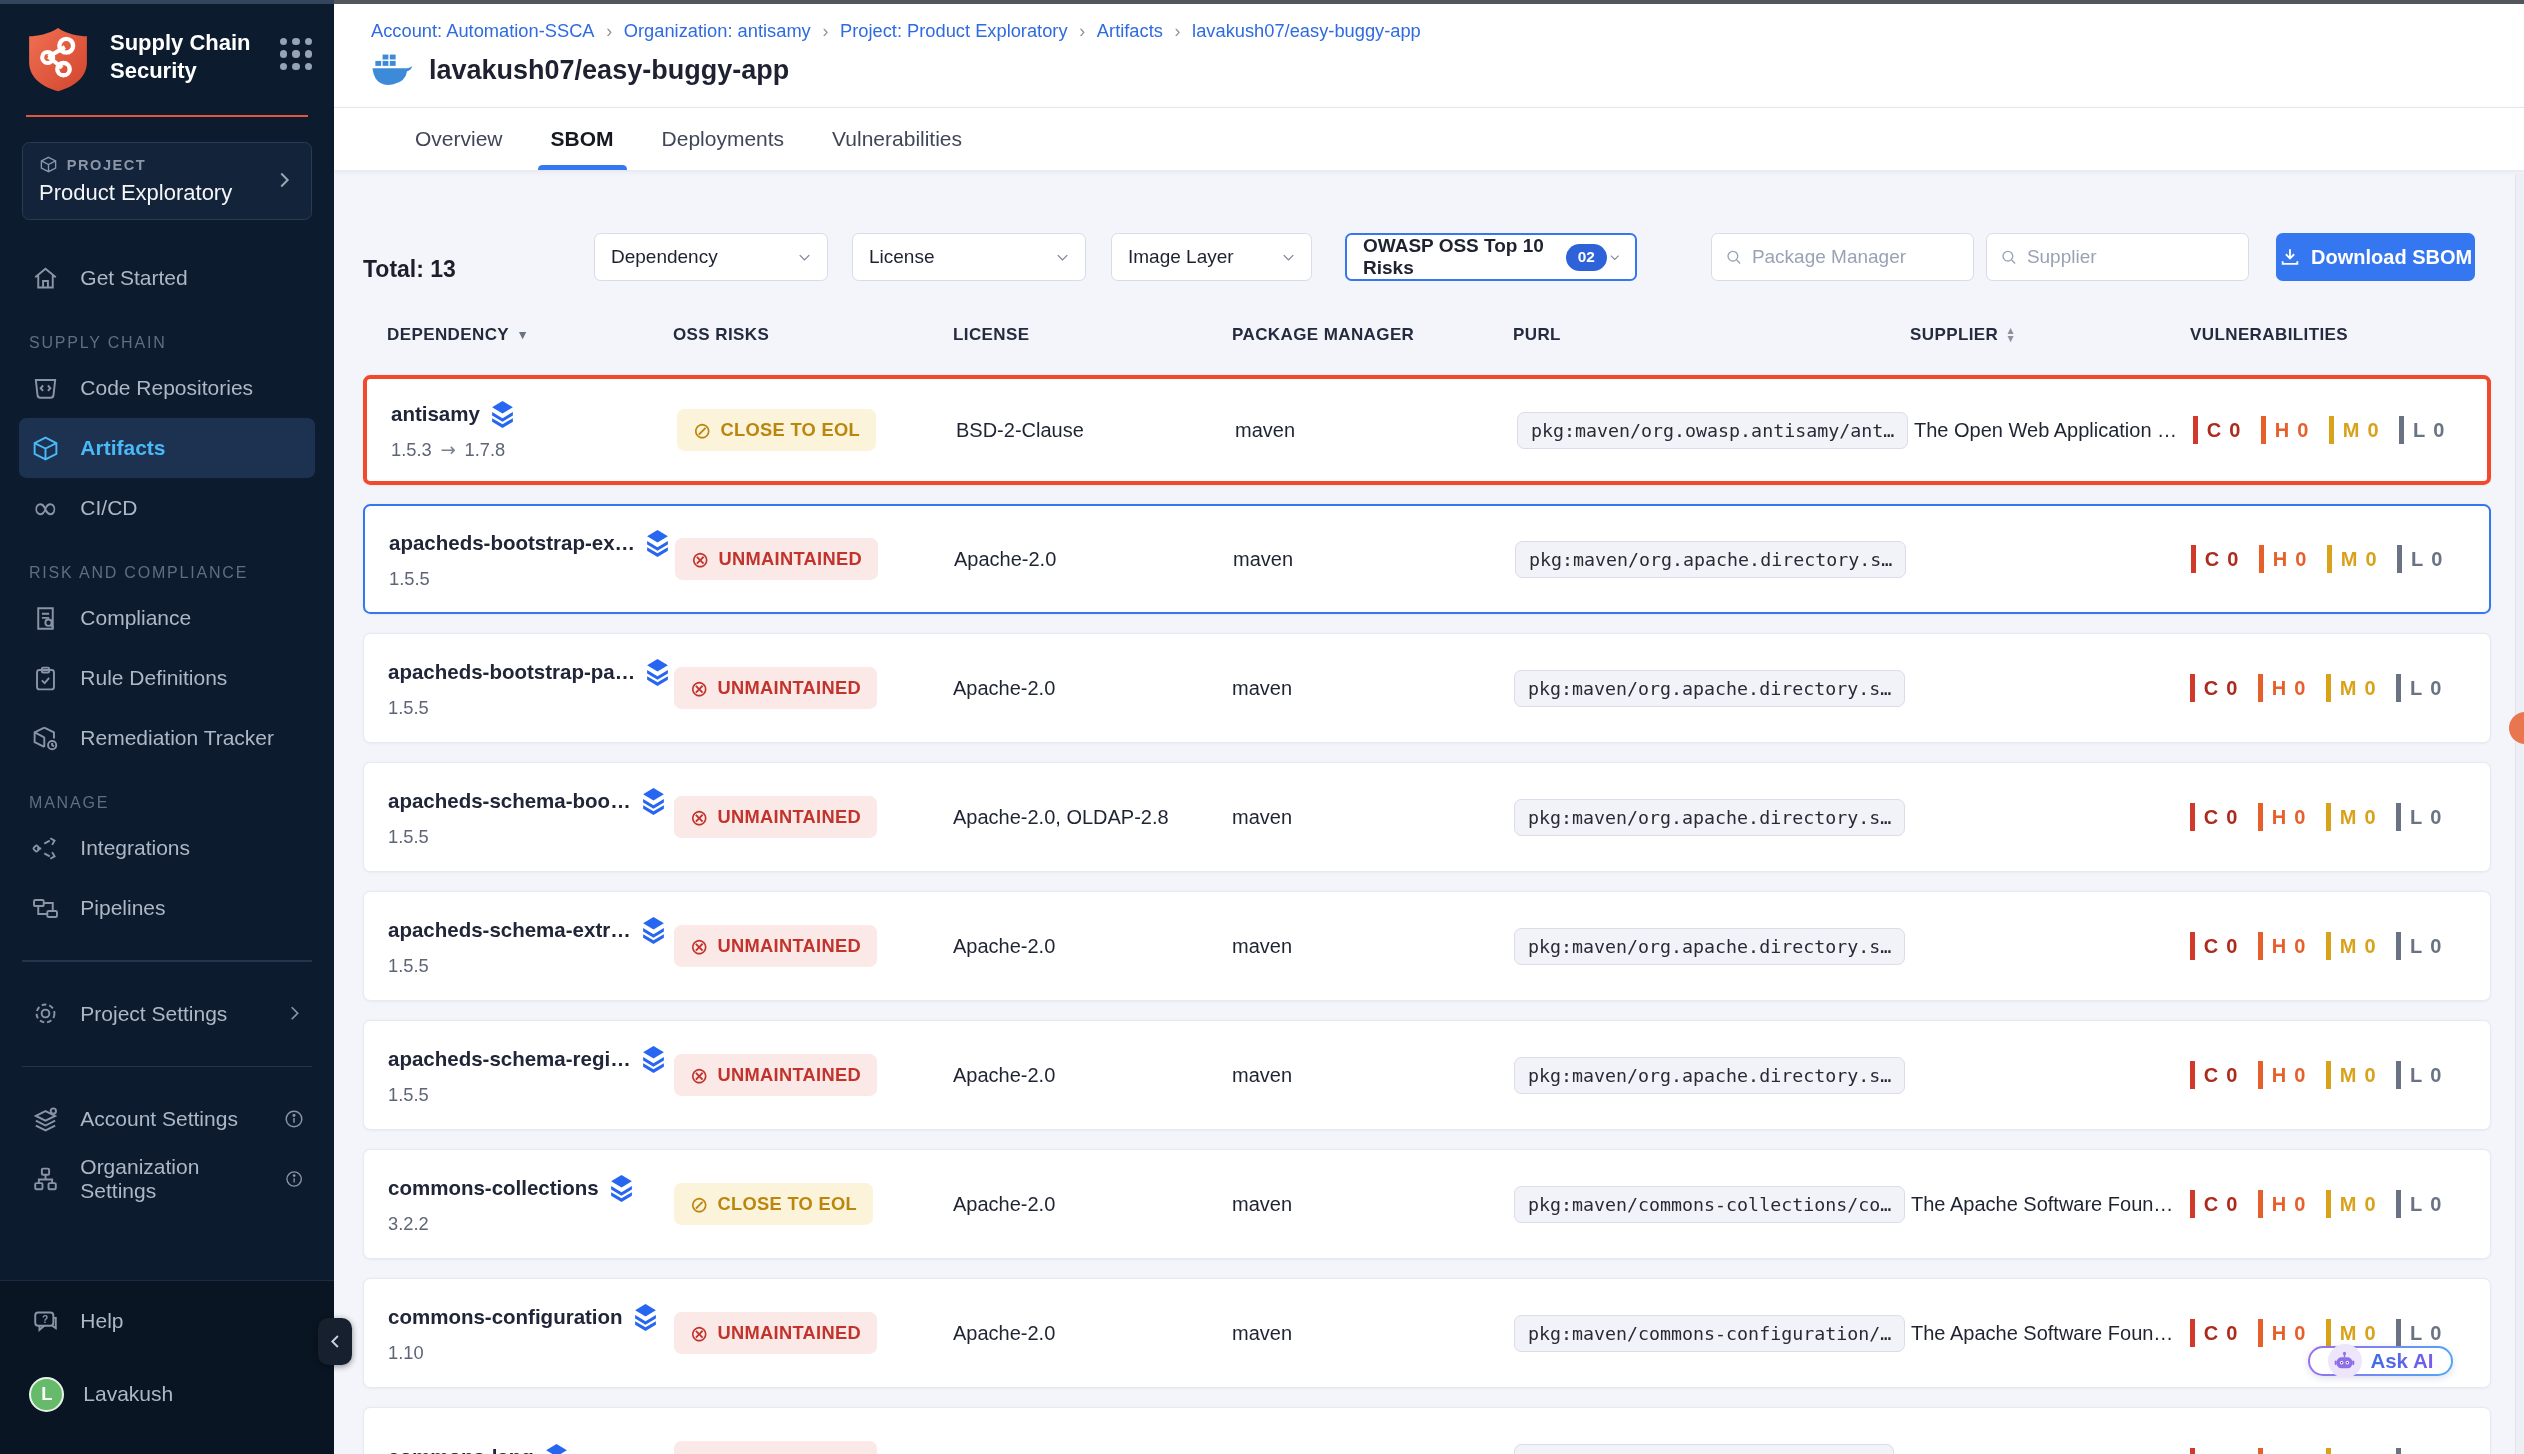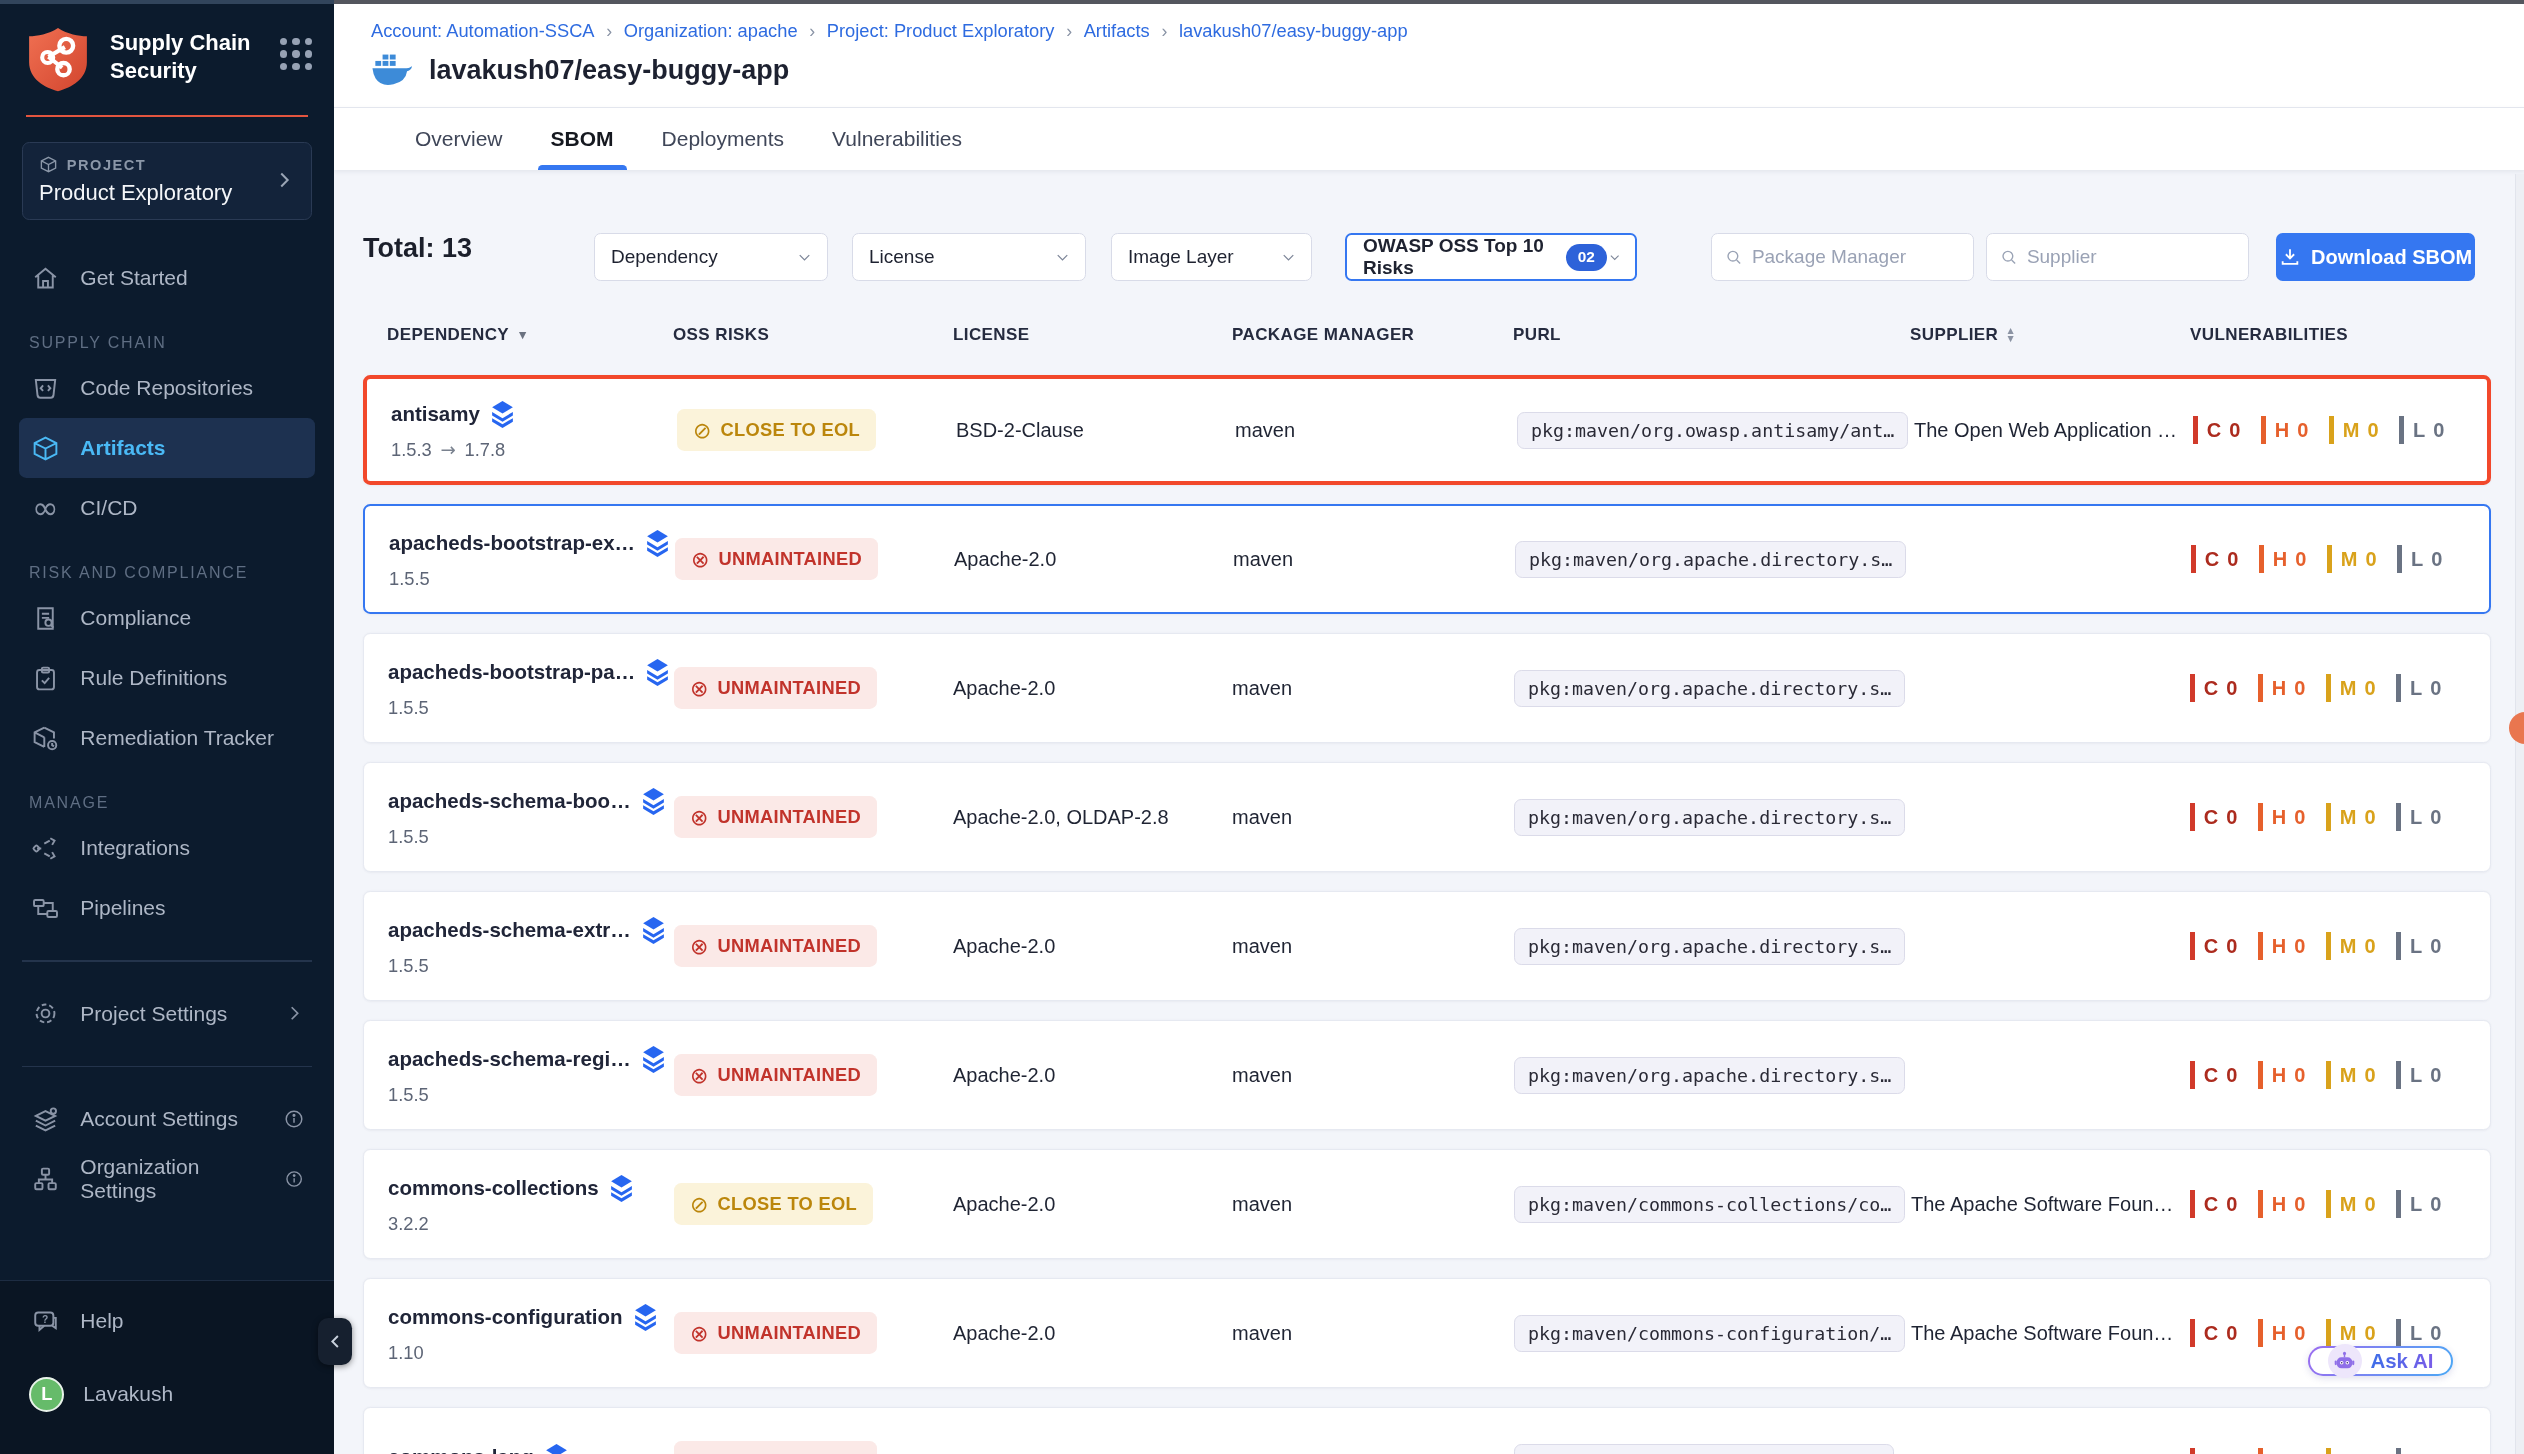--- a/index.html
+++ b/index.html
@@ -44,21 +44,21 @@
   .title-row { display:flex; align-items:center; gap:16px; margin-top:10.3px; }
   .page-title { font-size:27px; font-weight:bold; color:#1D2130; }
   .tabs-bar { background:#FFFFFF; height:63px; border-top:1.5px solid #E3E6EE; display:flex; align-items:center; gap:48px; padding-left:81px; box-shadow:0 2.2px 4.4px rgba(30,40,70,.07); position:relative; z-index:2; }
   .tab { font-size:21px; color:#3F4658; height:100%; display:flex; align-items:center; position:relative; cursor:pointer; }
   .tab.active { color:#15181F; font-weight:bold; }
   .tab.active::after { content:""; position:absolute; left:-13px; right:-13px; bottom:0; height:5.9px; border-radius:4.4px 4.4px 0 0; background:#3577F1; }
 
   .content { position:absolute; top:170px; left:0; right:0; bottom:0; background:#F3F5FA; }
 
   
-  .total { position:absolute; left:29px; top:59px; font-size:27px; font-weight:bold; color:#1B1F2B; }
+  .total { position:absolute; left:29px; top:82px; font-size:23px; font-weight:bold; color:#1B1F2B; }
   .ctrl { position:absolute; top:59px; height:48px; background:#fff; border:1.5px solid #D8DBE8; border-radius:6.6px; display:flex; align-items:center; font-size:19px; color:#1E2230; cursor:pointer; }
   .ctrl .caret { margin-left:auto; margin-right:13px; color:#7C8598; }
   .ctrl .lbl { margin-left:16px; }
   .ctrl.owasp { border:2.2px solid #3577F1; }
   .owasp-badge { background:#2D62D9; color:#fff; font-size:15.4px; font-weight:bold; border-radius:14.6px; padding:4.4px 11.7px; margin-left:10.3px; }
   .search-box { position:absolute; top:59px; height:48px; background:#fff; border:1.5px solid #D8DBE8; border-radius:6.6px; display:flex; align-items:center; padding:0 11.7px; gap:8.8px; }
   .search-box input { border:none; outline:none; font-size:19px; color:#1E2230; width:100%; font-family:inherit; background:transparent; }
   .search-box input::placeholder { color:#9AA2B5; }
   .dl-btn { position:absolute; top:59px; right:50px; width:199px; height:48px; background:#3577F1; border:none; border-radius:6.6px; color:#fff; font-size:20px; font-weight:bold; display:flex; align-items:center; justify-content:center; gap:10.3px; cursor:pointer; font-family:inherit; }
 
@@ -316,21 +316,21 @@
   <svg width="19" height="19" viewBox="0 0 24 24" fill="none" stroke="currentColor" stroke-width="2.4">
       <path d="M15 5 L8 12 L15 19"></path>
     </svg>
 </div>
 
 <div class="main">
   <div class="page-head">
     <div class="breadcrumb">
         <a>Account: Automation-SSCA</a>
         <span class="crumb-sep">›</span>
-        <a>Organization: apache</a>
+        <a>Organization: antisamy</a>
         <span class="crumb-sep">›</span>
         <a>Project: Product Exploratory</a>
         <span class="crumb-sep">›</span>
         <a>Artifacts</a>
         <span class="crumb-sep">›</span>
         <a>lavakush07/easy-buggy-app</a>
       </div>
     <div class="title-row">
       <svg width="42" height="35" viewBox="0 0 29 24" fill="#3D8BD8">
         <rect x="8" y="1" width="4" height="3.4"></rect>

